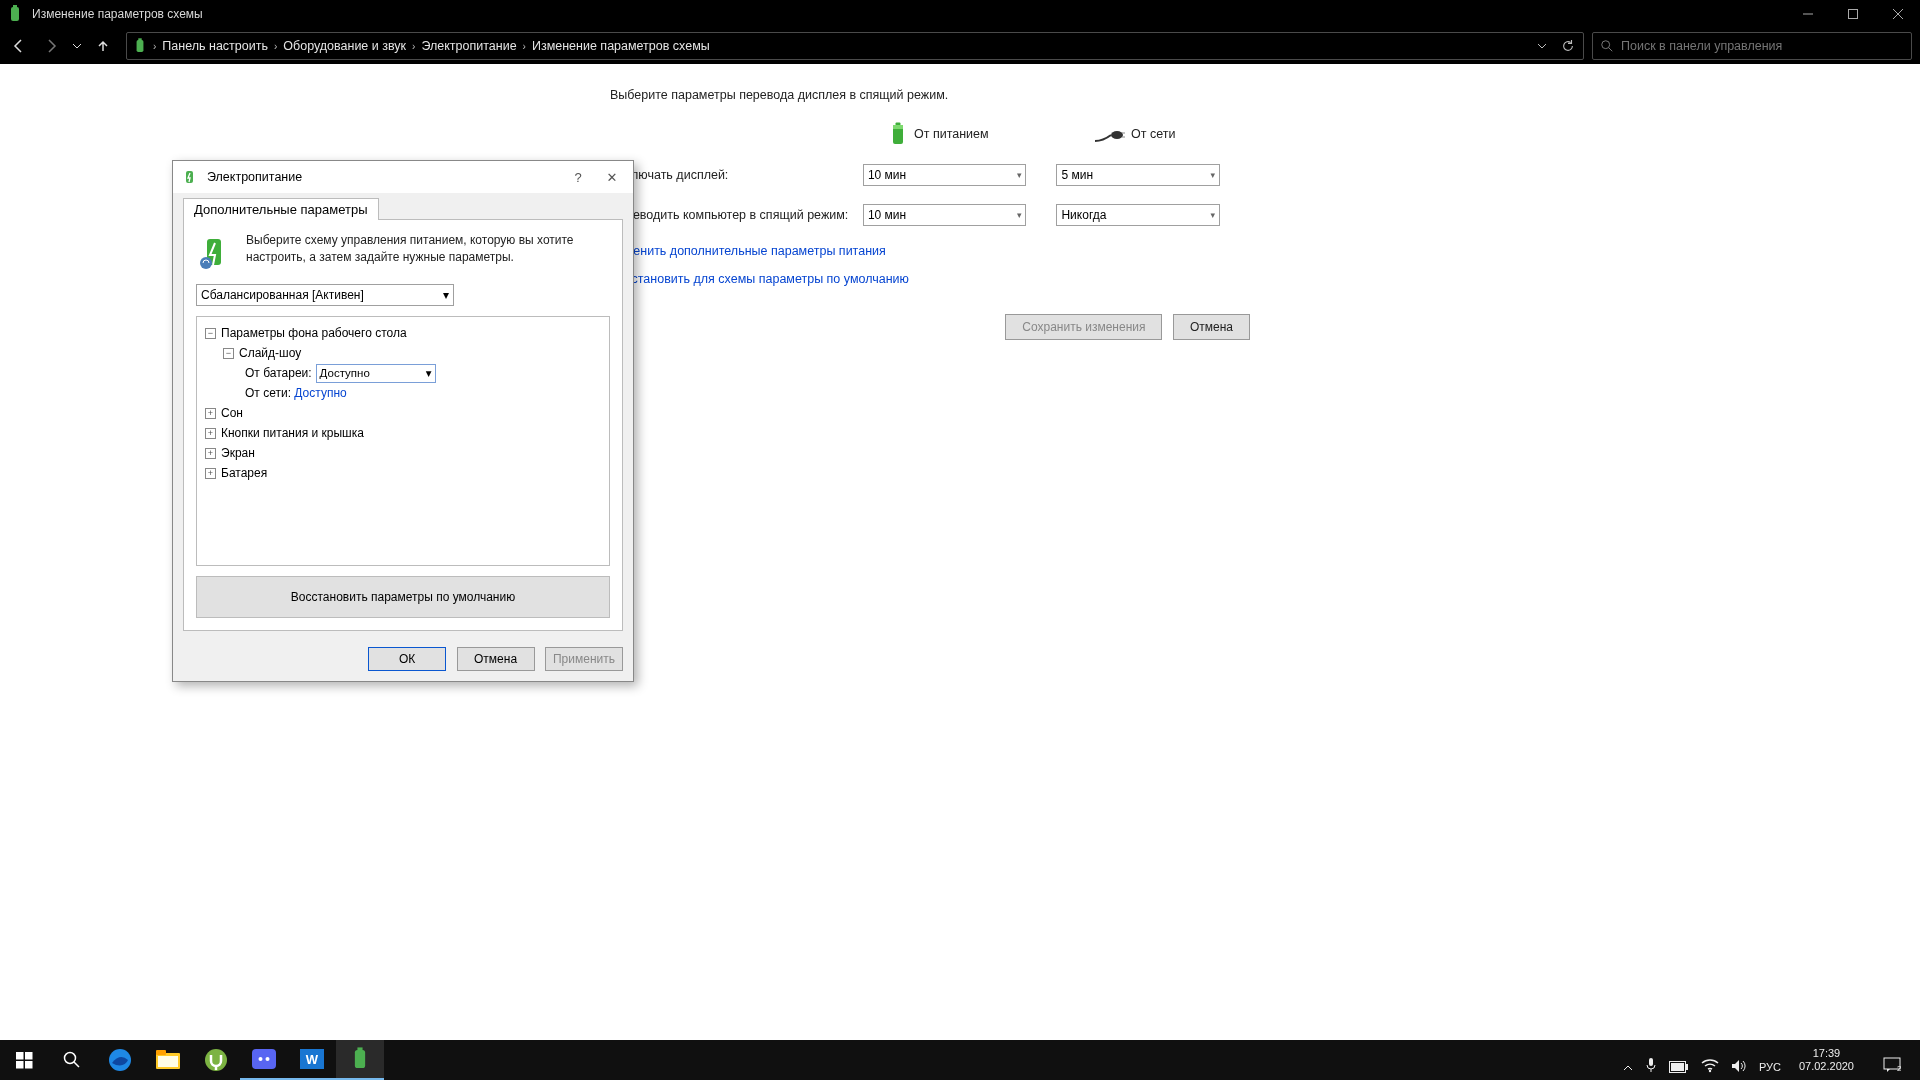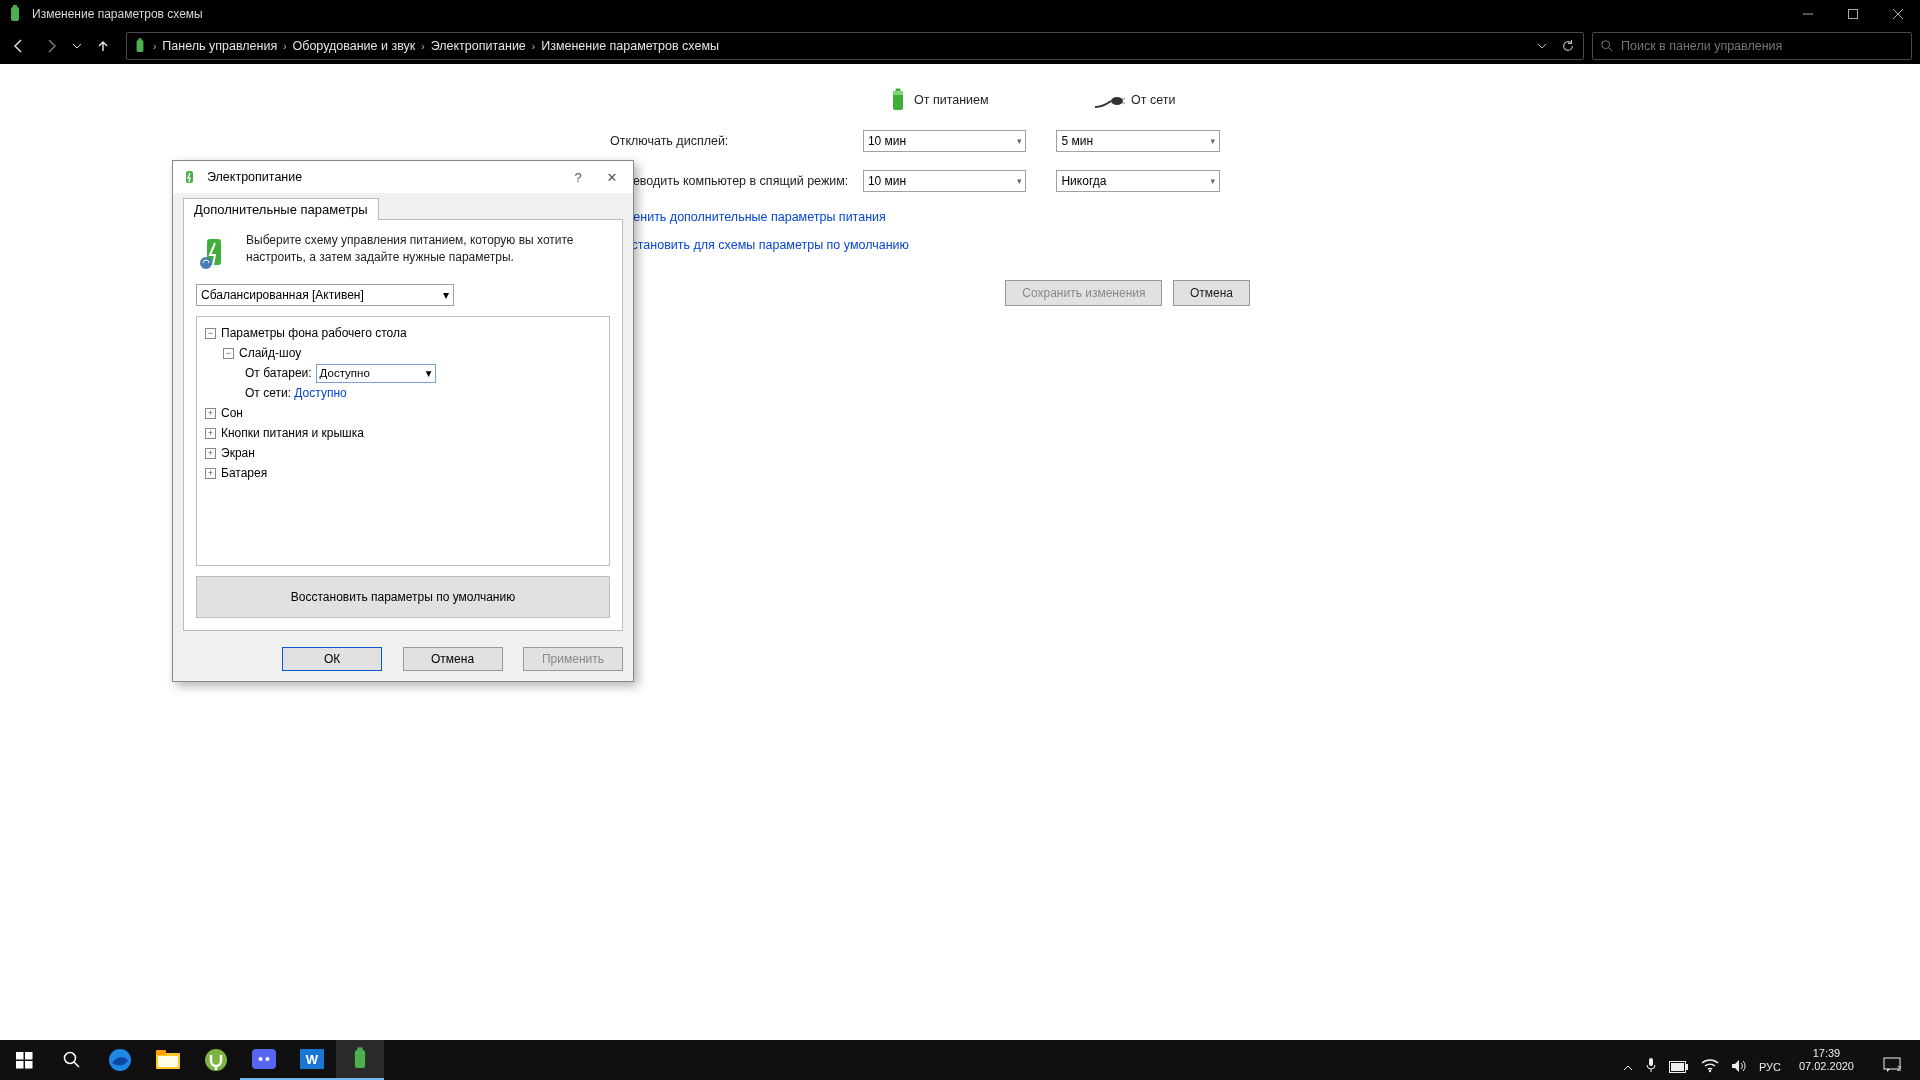--- a/index.html
+++ b/index.html
@@ -60,21 +60,21 @@
   .desc-row .desc-text { font-size:12px; color:#222; line-height:1.4;}
   .plan-sel { width:258px; height:22px; border:1px solid #a0a0a0; background:#fff; font-size:12px; display:flex; align-items:center; justify-content:space-between; padding:0 4px; margin-bottom:10px;}
   .tree-box { border:1px solid #bcbcbc; height:250px; padding:6px 4px; font-size:12px; background:#fff; overflow:hidden;}
   .tree-row { display:flex; align-items:center; line-height:20px; white-space:nowrap;}
   .tree-toggle { width:11px; height:11px; border:1px solid #888; display:inline-flex; align-items:center; justify-content:center; font-size:9px; line-height:1; margin-right:5px; color:#555;}
   .tree-row .spacer { display:inline-block;}
   .tree-value-sel { width:120px; height:19px; border:1px solid #7a9fd8; background:#fff; font-size:11.5px; display:inline-flex; align-items:center; justify-content:space-between; padding:0 3px; margin-left:4px;}
   .tree-link { color:#0645d1;}
   .restore-btn { margin-top:10px; height:42px; width:100%; font-size:12px; border:1px solid #bcbcbc; background:#e1e1e1;}
   .dialog-footer { text-align:right; padding:16px 0 0 0;}
-  .dbtn { width:100px; height:24px; font-size:12px; border:1px solid #999; background:#e1e1e1; margin-left:16px;}
+  .dbtn { width:78px; height:24px; font-size:12px; border:1px solid #999; background:#e1e1e1; margin-left:6px;}
   .dbtn.primary { border:1.5px solid #0a57d0;}
   .dbtn.disabled { color:#888;}
 
   
   .taskbar { position:absolute; bottom:0; left:0; right:0; height:40px; background:#101010; display:flex; align-items:center;}
   .taskbtn { width:48px; height:40px; display:flex; align-items:center; justify-content:center;}
   .taskbtn.active { background:#2a2a2a; border-bottom:2px solid #76b9ed;}
   .taskbtn.running { border-bottom:2px solid #76b9ed;}
   .tb-spacer { flex:1;}
   .tray { display:flex; align-items:flex-end; gap:12px; padding:0 8px; font-size:11px; color:#eee;}
@@ -136,21 +136,21 @@
     </div>
 
   <div class="addr-wrap">
     <span class="addr-icon">
       <svg width="12" height="16" viewBox="0 0 14 18">
           <rect x="3" y="2" width="8" height="14" rx="2" fill="#4caf50"></rect>
           <rect x="5" y="0" width="4" height="2" fill="#4caf50"></rect>
         </svg>
     </span>
     <span class="crumb-sep">›</span>
-    <span class="crumb">Панель управления</span>
+    <span class="crumb">Панель настроить</span>
     <span class="crumb-sep">›</span>
     <span class="crumb">Оборудование и звук</span>
     <span class="crumb-sep">›</span>
     <span class="crumb">Электропитание</span>
     <span class="crumb-sep">›</span>
     <span class="crumb">Изменение параметров схемы</span>
     <div style="flex:1"></div>
     <div class="addr-right">
         <svg width="10" height="10">
           <path d="M1 3 L5 7 L9 3" stroke="#bbb" fill="none"></path>
@@ -170,20 +170,21 @@
           <circle cx="6.5" cy="6.5" r="4.5" stroke="#888" fill="none"></circle>
           <line x1="10" y1="10" x2="14" y2="14" stroke="#888"></line>
         </svg>
       </span>
     <input placeholder="Поиск в панели управления" style="">
   </div>
 </div>
 
 <div class="content">
   <div class="inner">
+    <div class="page-sub">Выберите параметры перевода дисплея в спящий режим.</div>
 
     <div class="col-headers">
       <div class="col-head">
         <span class="battery-icon">
           <svg width="16" height="24" viewBox="0 0 16 24">
               <rect x="3" y="3" width="10" height="19" rx="2" fill="#3fae3a"></rect>
               <rect x="5.5" y="0.5" width="5" height="3" rx="1" fill="#3fae3a"></rect>
               <rect x="3" y="3" width="10" height="4" fill="#7dd96f"></rect>
             </svg>
         </span>

